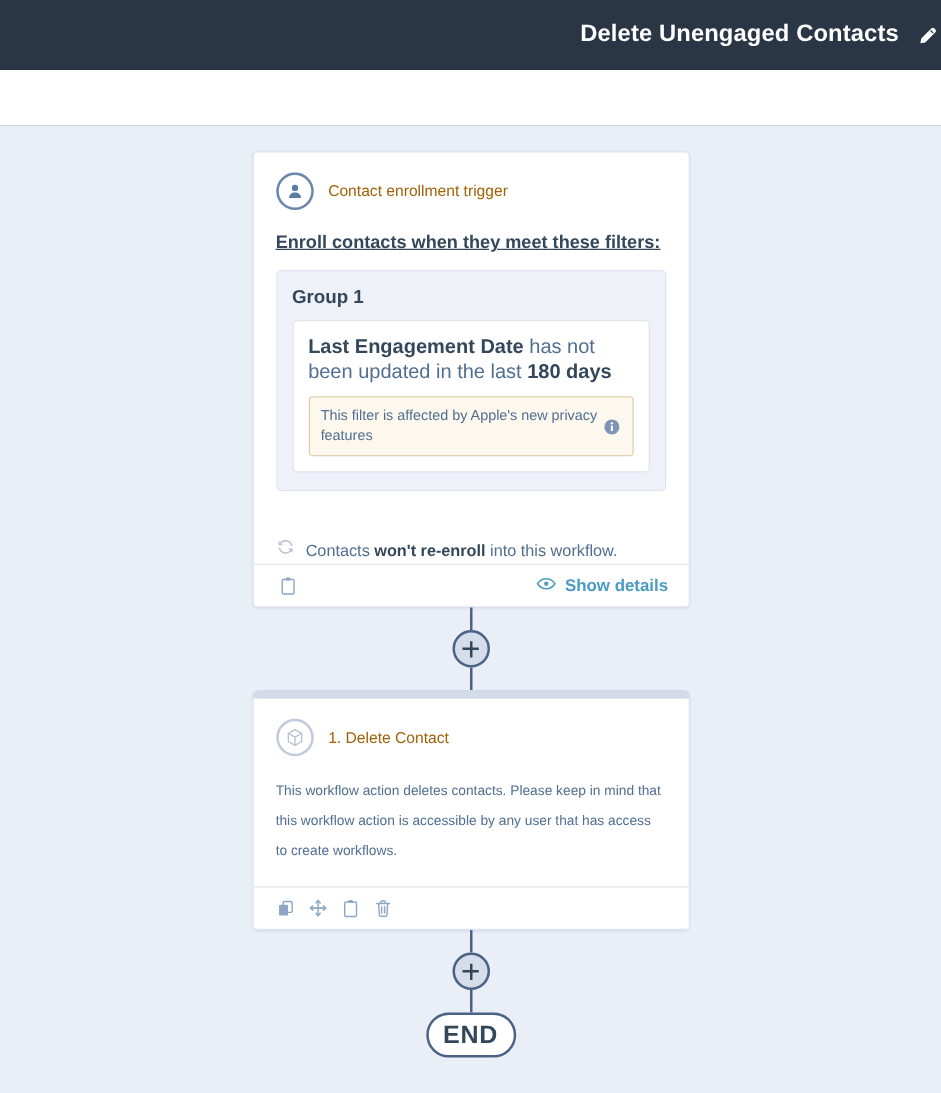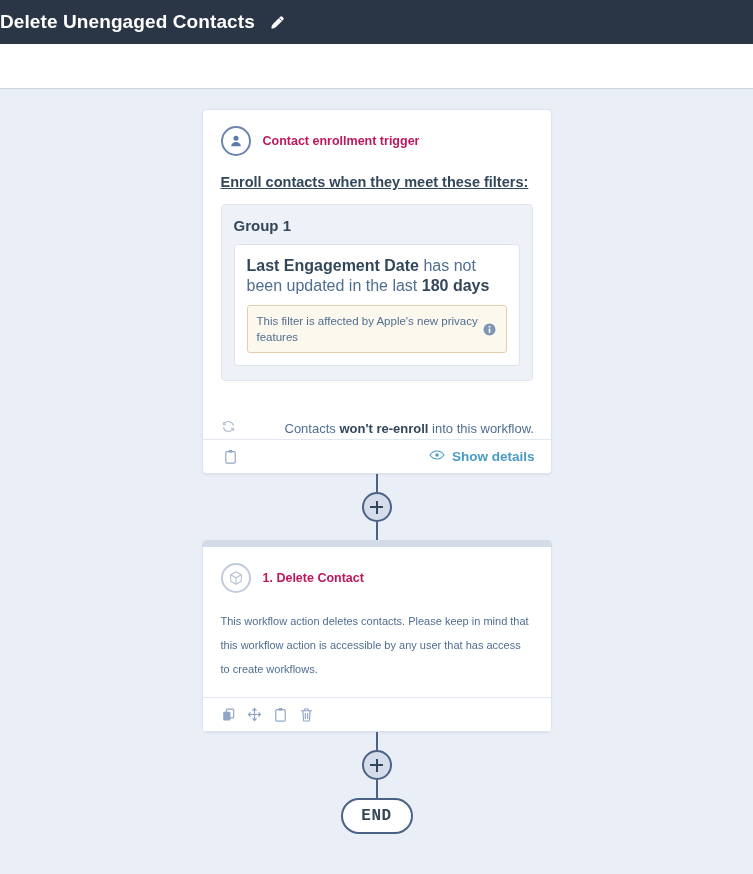--- a/index.html
+++ b/index.html
@@ -11,25 +11,25 @@
   }
 
   body {
     font-family: "Liberation Sans", sans-serif;
     background: #eaeef7;
     color: #33475b;
   }
 
   
   .topbar {
-    height: 44px;
+    height: 56px;
     background: #2a3646;
     display: flex;
     align-items: center;
-    justify-content: flex-start;
+    justify-content: flex-end;
     gap: 12px;
   }
   .topbar-title {
     color: #ffffff;
     font-size: 19px;
     font-weight: bold;
     letter-spacing: .1px;
   }
   .pencil-btn {
     display: inline-flex;
@@ -119,22 +119,22 @@
     border-radius: 50%;
     border: 2px solid #6b86ab;
     display: flex;
     align-items: center;
     justify-content: center;
     flex: none;
   }
   .circle-icon.grey { border-color: #c2cbdb; }
   .card-head-label {
     font-size: 12.5px;
-    font-weight: bold;
-    color: #be185d;
+    font-weight: normal;
+    color: #a16207;
   }
 
   .enroll-title {
     font-size: 14.5px;
     font-weight: bold;
     color: #33475b;
     padding: 18px 18px 0 18px;
     text-decoration: underline;
   }
 
@@ -190,21 +190,20 @@
     gap: 9px;
     padding: 0 18px;
     margin-top: auto;
     height: 22px;
     overflow: hidden;
   }
   .reenroll-text {
     font-size: 13px;
     color: #506e91;
     white-space: nowrap;
-    margin-left: 40px;
   }
   .reenroll-text b { color: #33475b; font-weight: bold; }
 
   
   .card-footer {
     border-top: 1px solid #e2e7f0;
     height: 34px;
     display: flex;
     align-items: center;
     padding: 12px 16px;
@@ -269,26 +268,25 @@
   
   .end-node {
     width: 72px;
     height: 36px;
     border: 2px solid #4a6285;
     border-radius: 18px;
     background: #ffffff;
     display: flex;
     align-items: center;
     justify-content: center;
-    font-size: 16px;
+    font-size: 20px;
     font-weight: bold;
     color: #33475b;
     letter-spacing: .6px;
     cursor: pointer;
-    font-family: Liberation Mono, monospace;
   }
 </style>
 </head>
 <body>
 
 <div class="topbar">
   <span class="topbar-title">Delete Unengaged Contacts</span>
   <span class="pencil-btn">
     <svg width="17" height="17" viewBox="0 0 24 24" fill="none">
       <path d="M4 20l1-4.5L16 4.5a2 2 0 0 1 2.8 0l.7.7a2 2 0 0 1 0 2.8L8.5 19 4 20z" fill="#ffffff" stroke="#ffffff" stroke-width="1.4" stroke-linejoin="round"></path>

